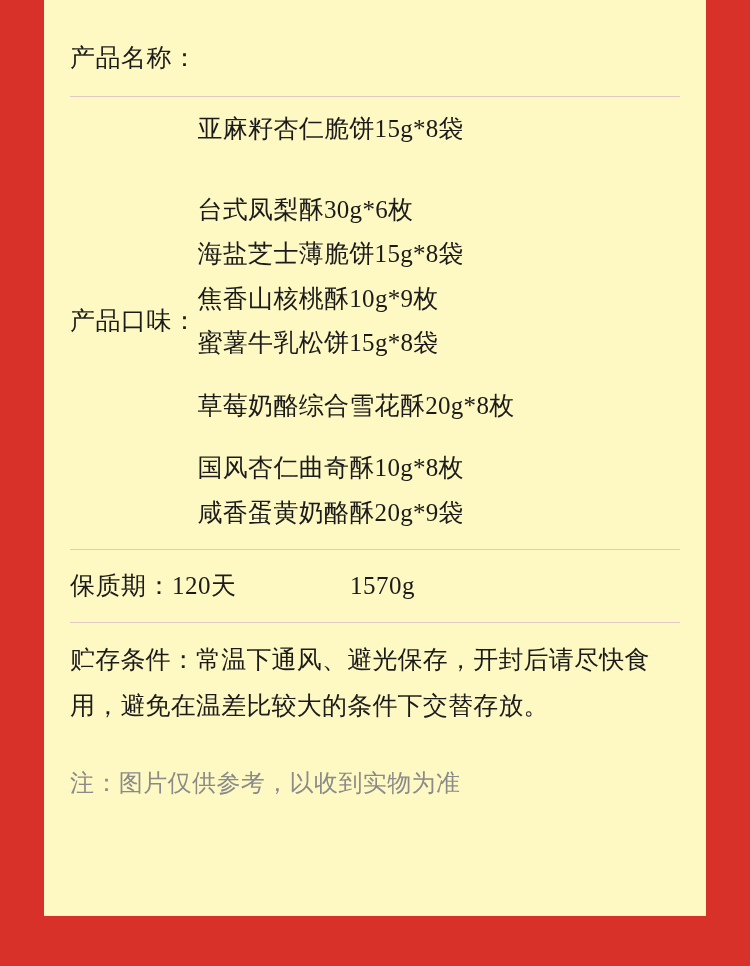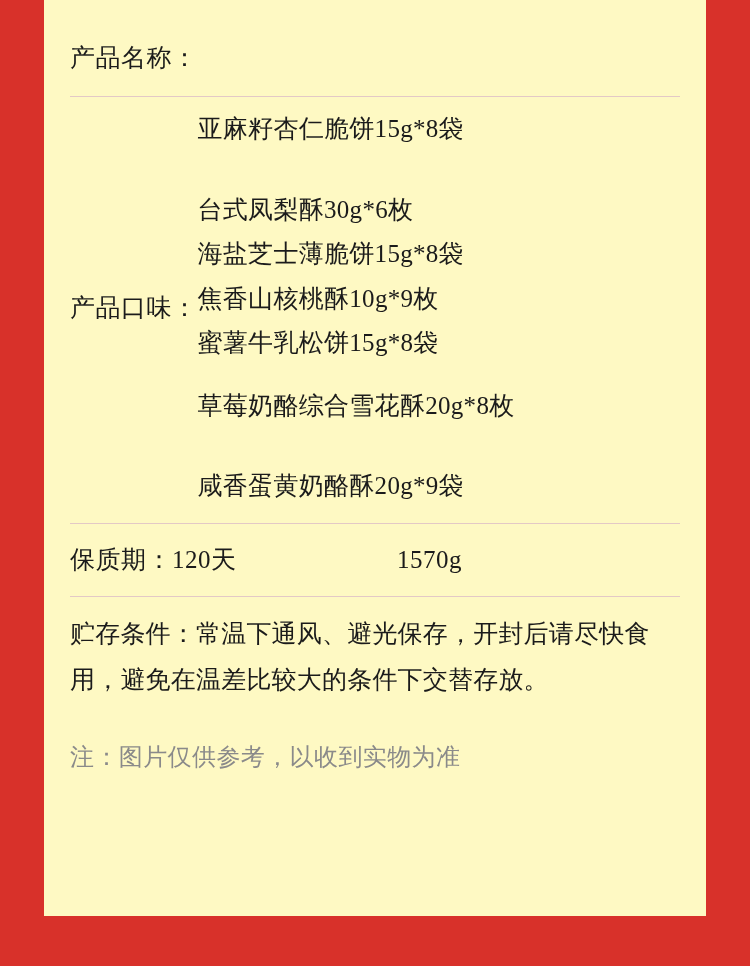--- a/index.html
+++ b/index.html
@@ -68,21 +68,20 @@
     font-size: 25px;
     color: #1b1b1b;
     line-height: 44.5px;
     letter-spacing: 0.3px;
     white-space: nowrap;
   }
   .two-col {
     display: flex;
     align-items: flex-start;
     padding: 14px 0 14px 0;
-    gap: 47px;
   }
   .col-a {
     display: flex;
     width: 280px;
     flex: 0 0 280px;
   }
   .col-b {
     display: flex;
   }
   .storage-row {
@@ -127,21 +126,21 @@
         <span class="flavor-item">亚麻籽杏仁脆饼15g*8袋</span><br>
         <br>
         <br>
         <span class="flavor-item">台式凤梨酥30g*6枚</span><br>
         <span class="flavor-item">海盐芝士薄脆饼15g*8袋</span><br>
         <span class="flavor-item">焦香山核桃酥10g*9枚</span><br>
         <span class="flavor-item">蜜薯牛乳松饼15g*8袋</span><br>
         <br>
         <span class="flavor-item">草莓奶酪综合雪花酥20g*8枚</span><br>
         <br>
-        <br>
+        <span class="flavor-item">国风杏仁曲奇酥10g*8枚</span><br>
         <span class="flavor-item">咸香蛋黄奶酪酥20g*9袋</span>
       </span>
     </div>
 
     <div class="sep"></div>
 
     <div class="two-col">
       <span class="col-a">
         <span class="label">保质期：</span>
         <span class="value">120天</span>

